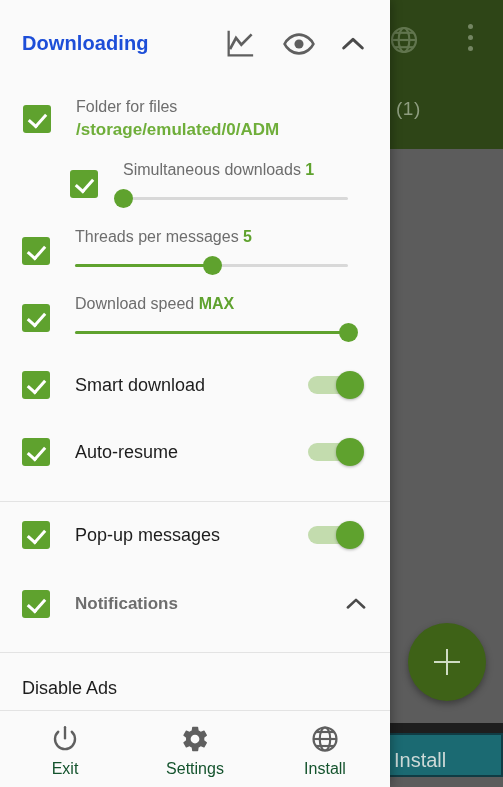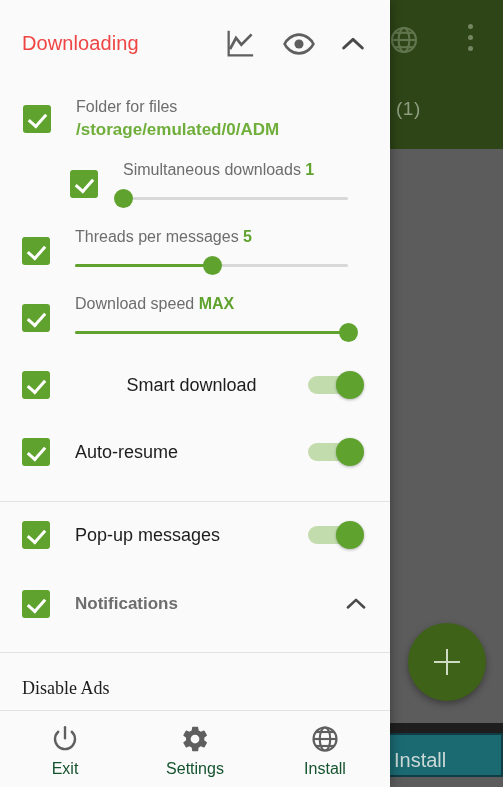--- a/index.html
+++ b/index.html
@@ -128,22 +128,22 @@
   #drawer-header {
     position: relative;
     height: 88px;
     flex: 0 0 auto;
   }
   #drawer-title {
     position: absolute;
     left: 22px;
     top: 32px;
     font-size: 20px;
-    font-weight: normal;
-    color: #ef4444;
+    font-weight: bold;
+    color: #1d4ed8;
     letter-spacing: .1px;
   }
   .hdr-icon {
     position: absolute;
     top: 28px;
     width: 32px;
     height: 32px;
     cursor: pointer;
   }
   #hdr-chart-icon  { left: 224px; }
@@ -431,21 +431,21 @@
           <span class="val-green">MAX</span>
         </div>
         <div class="slider">
           <div class="track"></div>
           <div class="fill" style="width: 100%;"></div>
           <div class="thumb" style="left: 100%;"></div>
         </div>
       </div>
     </div>
 
-    <div class="row" style="height:67px;text-align:center;">
+    <div class="row" style="height:67px;">
       <div class="cbx"></div>
       <div class="row-body">
         <div class="lbl-dark">Smart download</div>
       </div>
       <div class="toggle">
         <div class="ttrack"></div>
         <div class="tthumb"></div>
       </div>
     </div>
 
@@ -478,21 +478,21 @@
       <div class="row-body">
         <div class="lbl-bold-grey">Notifications</div>
       </div>
       <svg class="chev-up" viewBox="0 0 24 24">
         <polyline points="5,15 12,8.5 19,15" fill="none" stroke="#4a4a4a" stroke-width="2.2" stroke-linecap="round" stroke-linejoin="round"></polyline>
       </svg>
     </div>
 
     <div class="divider" style="margin-top:12px;"></div>
 
-    <div class="row" style="height:70px;padding-left:22px;font-family:Liberation Serif, serif;">
+    <div class="row" style="height:70px;padding-left:22px;">
       <div class="lbl-dark">Disable Ads</div>
     </div>
 
   </div>
 
   <div id="drawer-footer">
 
     <div class="nav-item">
       <svg class="nav-icon" viewBox="0 0 24 24">
         <path d="M6.6 6.2a8 8 0 1 0 10.8 0" fill="none" stroke="#5f5f5f" stroke-width="1.9" stroke-linecap="round"></path>

